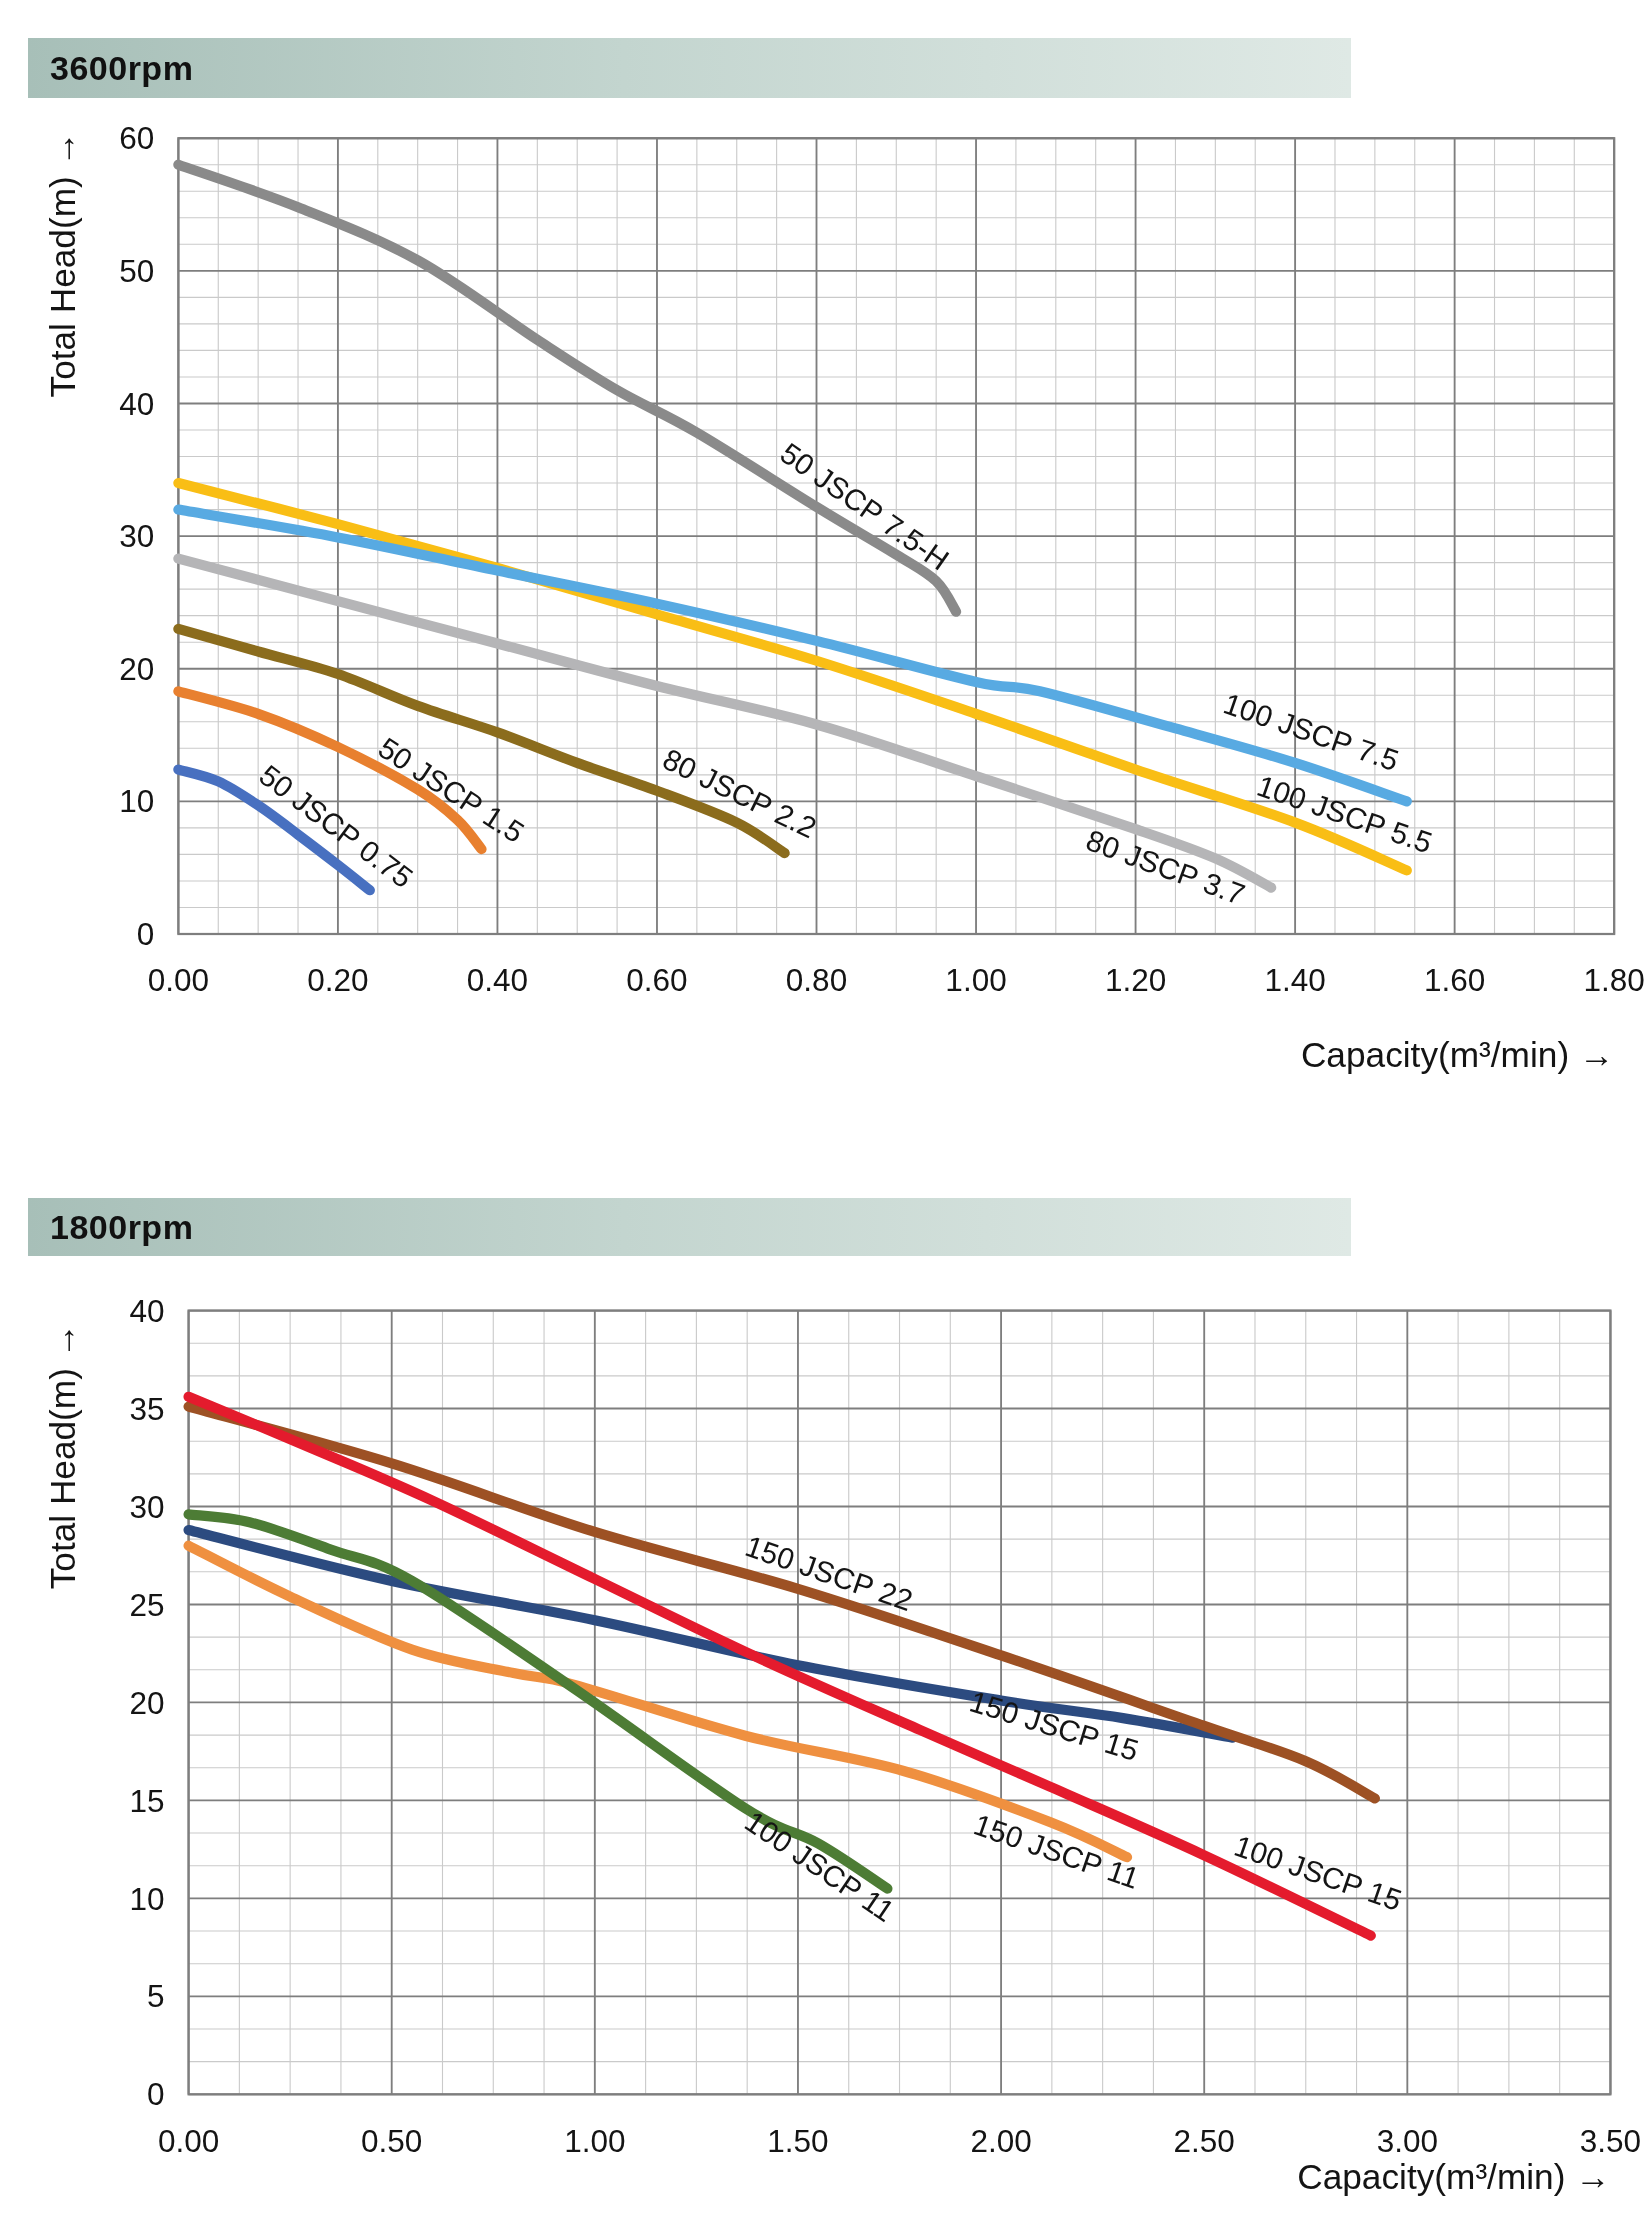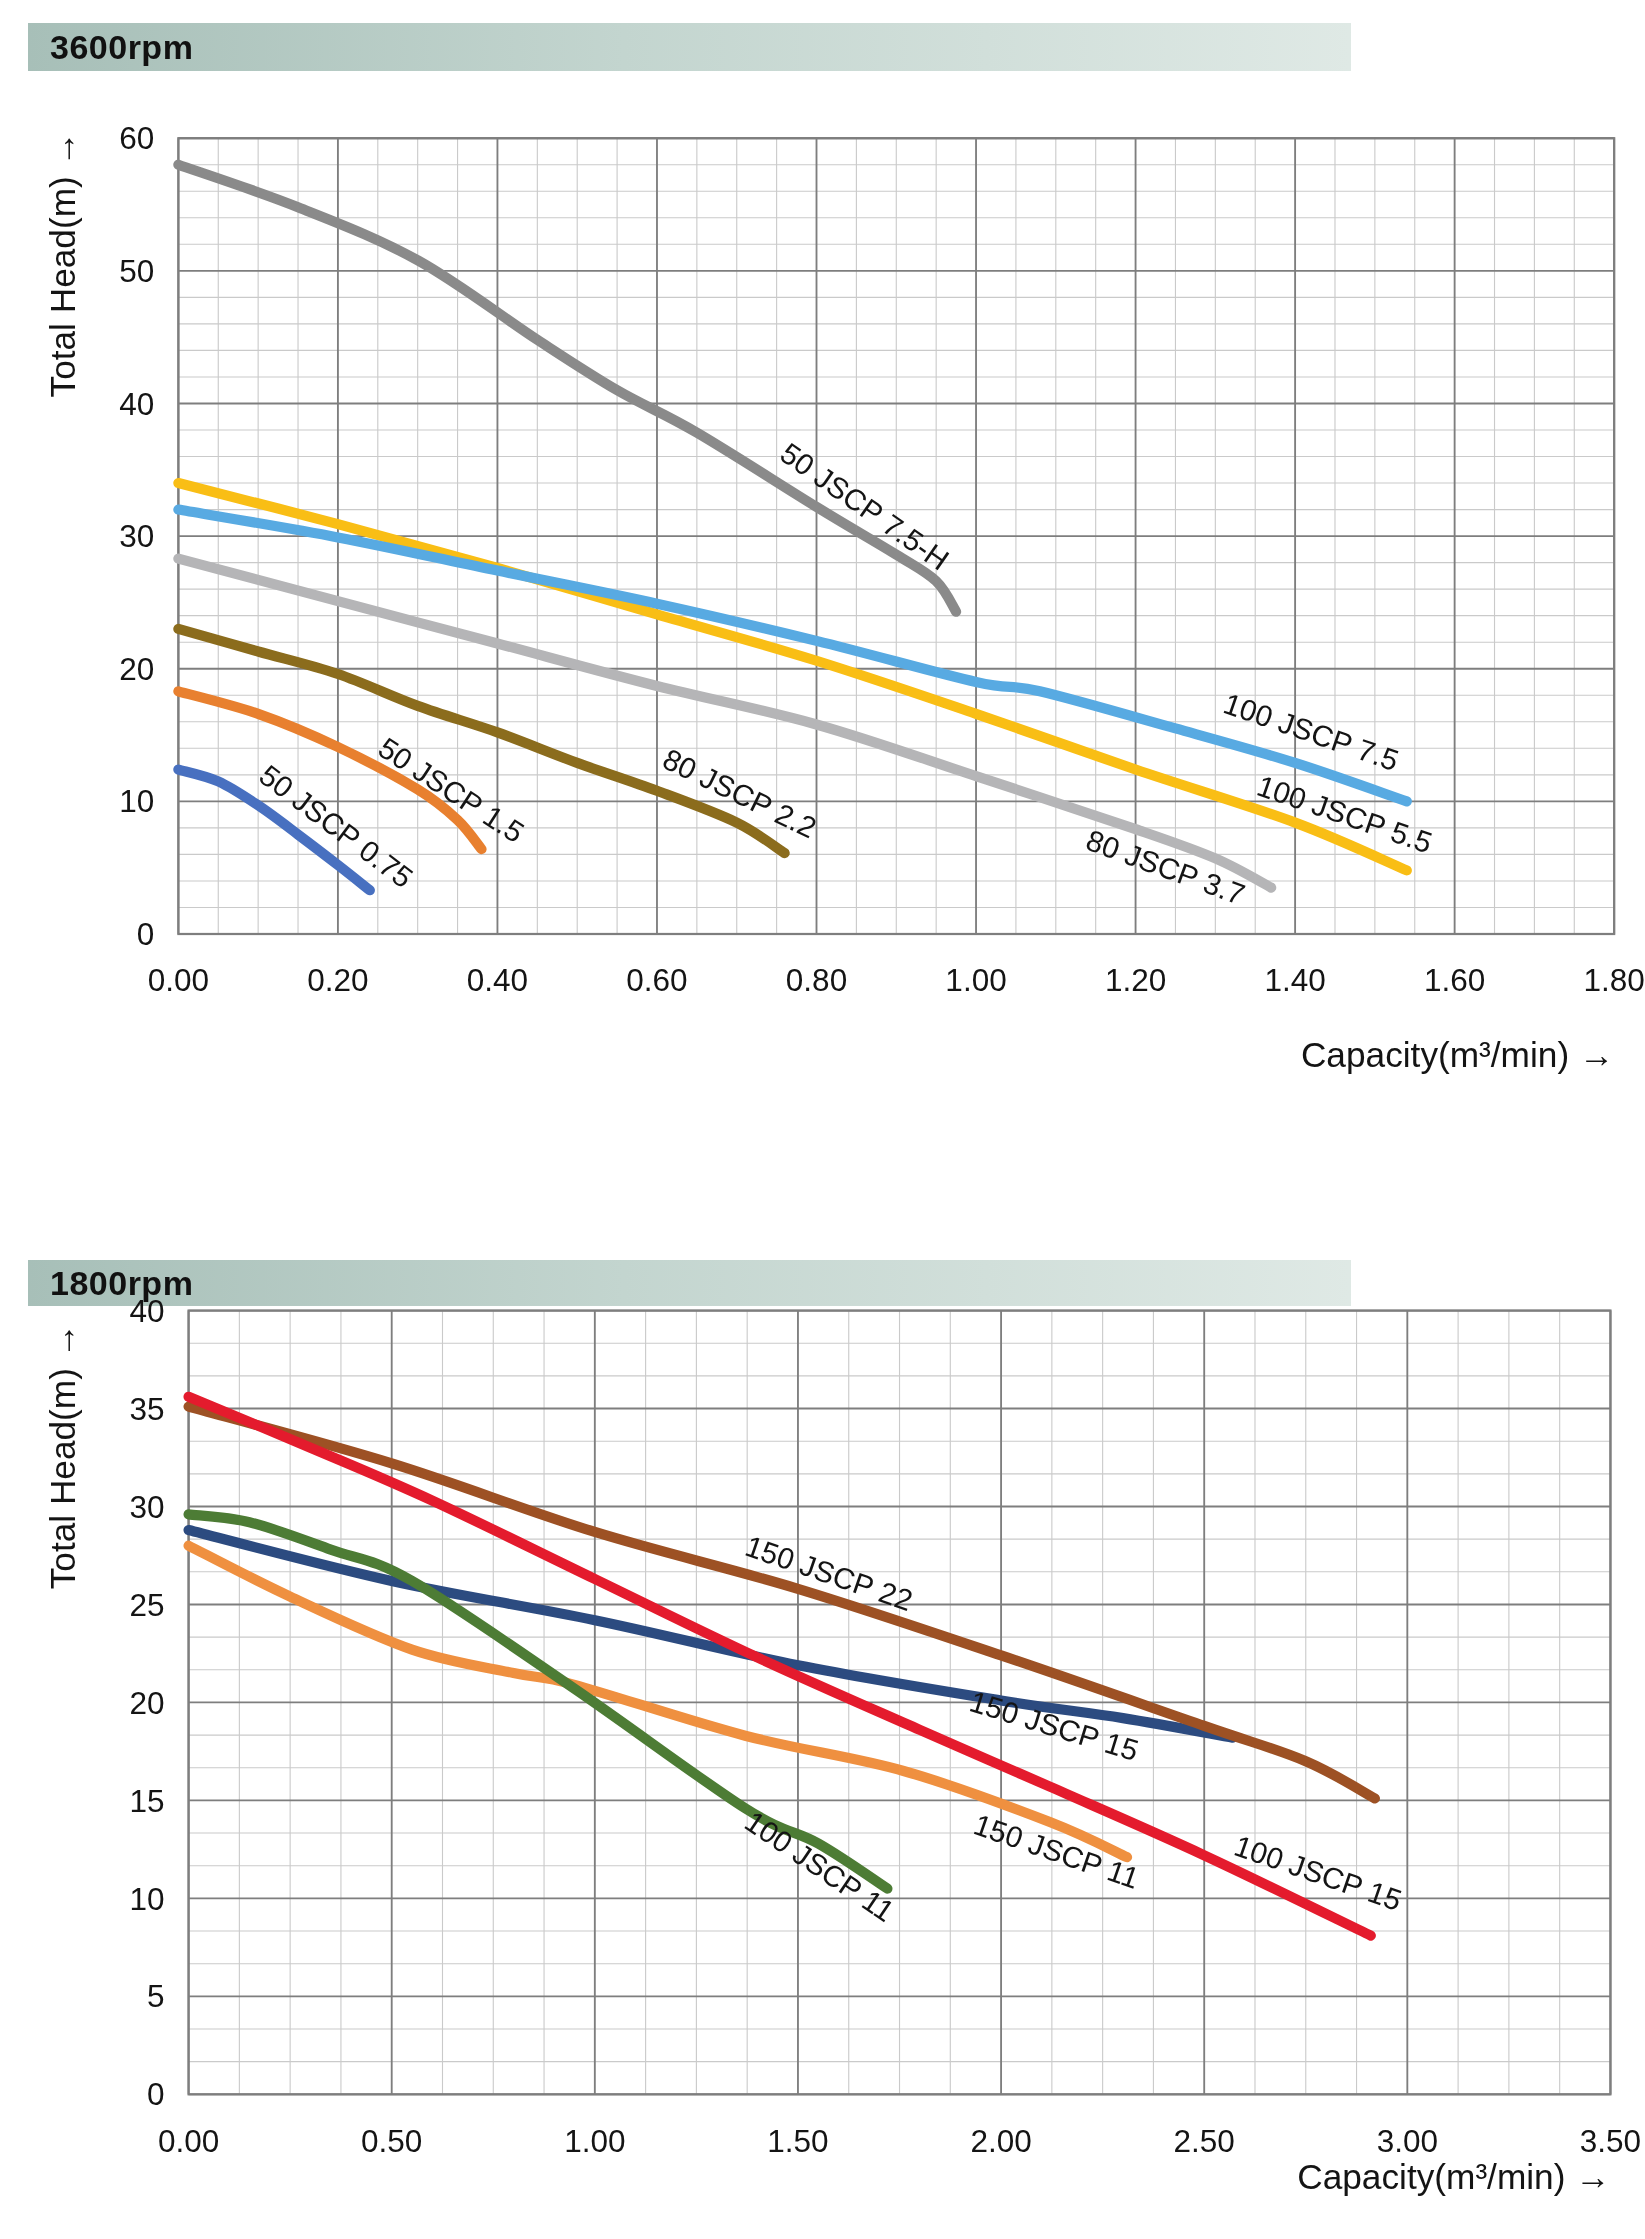--- a/index.html
+++ b/index.html
@@ -6,24 +6,24 @@
   body{width:1646px;height:2239px;position:relative;font-family:"Liberation Sans",sans-serif;}
   .hdr{position:absolute;left:28px;width:1323px;display:flex;align-items:center;
        background:linear-gradient(to right,#a7bfb8 0%,#c3d5cf 45%,#dfe9e5 100%);}
   .hdr span{font-size:34px;font-weight:700;color:#111;padding-left:22px;letter-spacing:0.5px;}
   #charts-svg{position:absolute;left:0;top:0;}
   text{font-family:"Liberation Sans",sans-serif;}
 </style>
 </head>
 <body>
 
-<div class="hdr" style="top:23px;height:48px;">
+<div class="hdr" style="top:38px;height:60px;">
   <span>3600rpm</span>
 </div>
-<div class="hdr" style="top:1260px;height:46px;">
+<div class="hdr" style="top:1198px;height:58px;">
   <span>1800rpm</span>
 </div>
 
 <svg id="charts-svg" width="1646" height="2239" viewBox="0 0 1774 2414">
     <g>
       <g>
         <line x1="235" y1="149" x2="235" y2="1007" stroke="#cacaca" stroke-width="1.2"></line>
         <line x1="278" y1="149" x2="278" y2="1007" stroke="#cacaca" stroke-width="1.2"></line>
         <line x1="321" y1="149" x2="321" y2="1007" stroke="#cacaca" stroke-width="1.2"></line>
         <line x1="407" y1="149" x2="407" y2="1007" stroke="#cacaca" stroke-width="1.2"></line>

